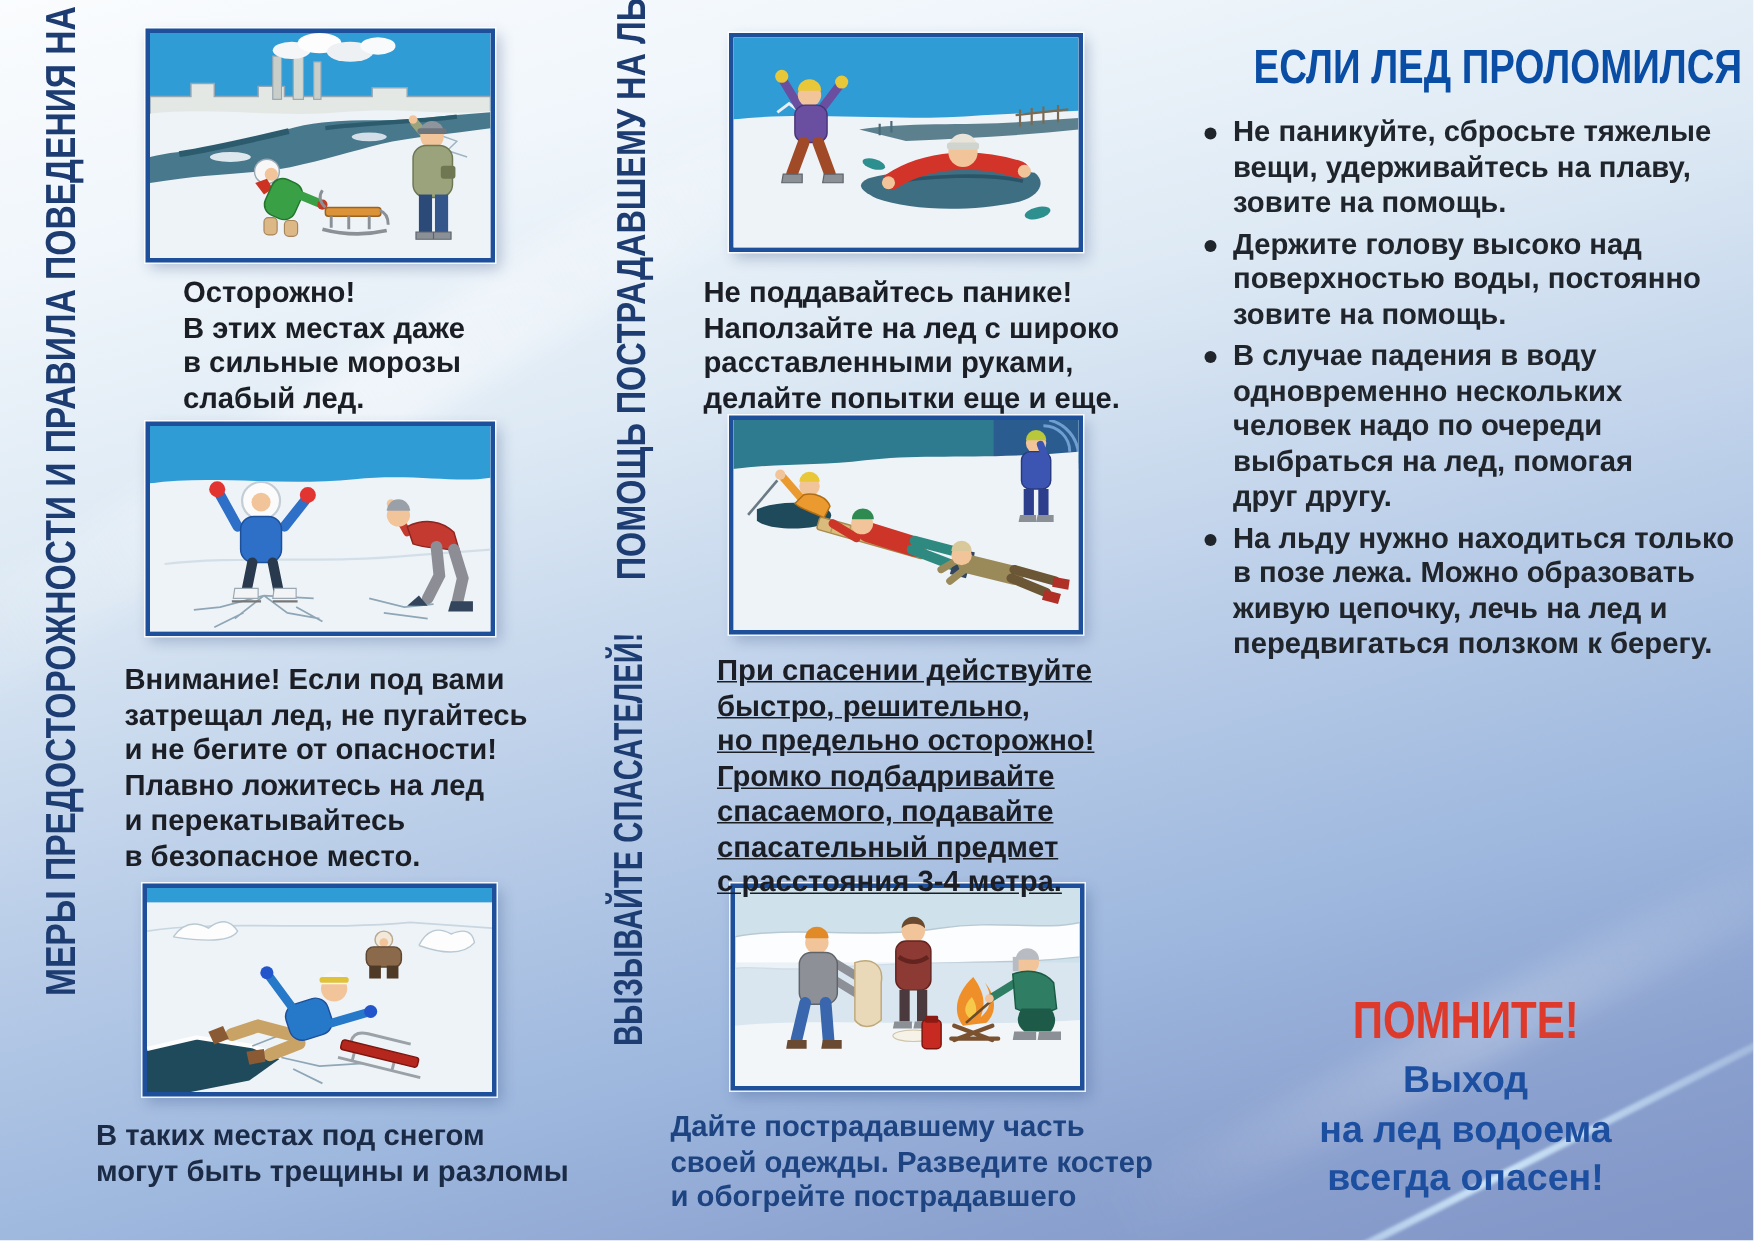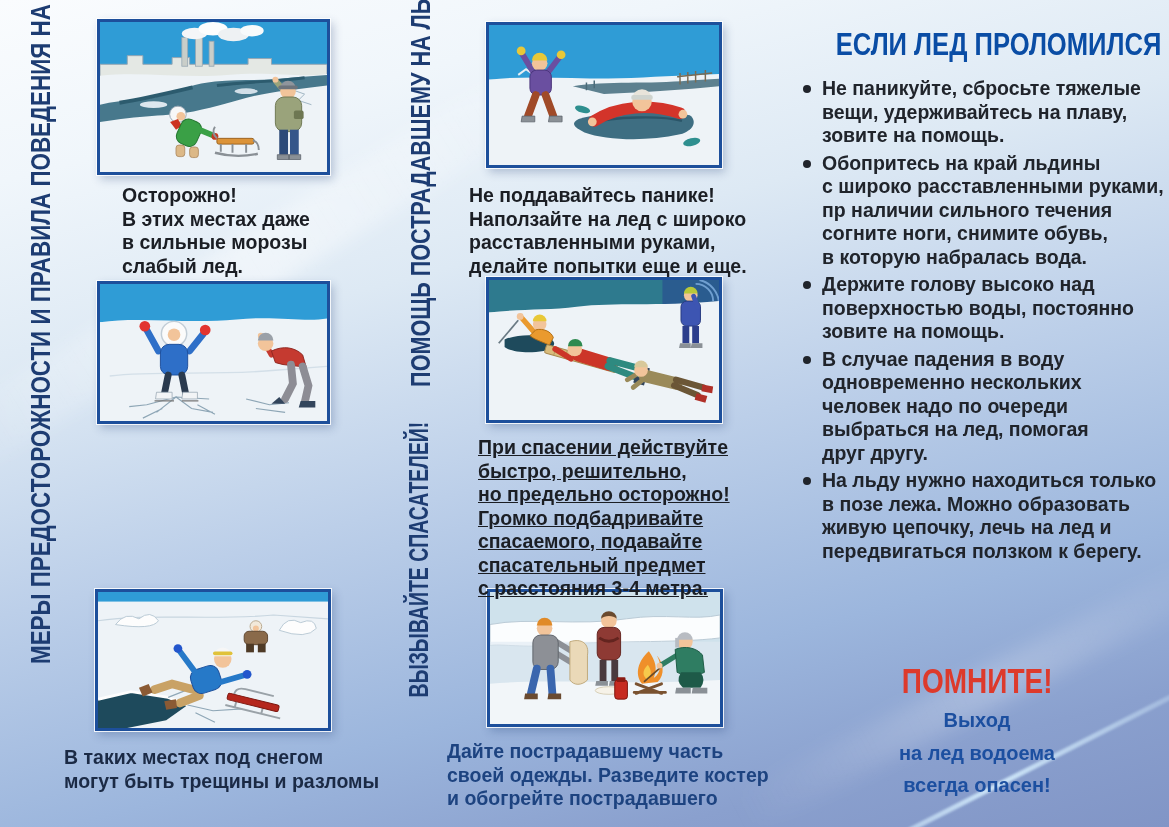--- a/index.html
+++ b/index.html
@@ -47,21 +47,21 @@
     color:#0a4da5;font-size:32px;line-height:36px;font-weight:bold;white-space:nowrap;}
   .rc-title .cond{display:inline-block;transform:scaleX(0.8);transform-origin:center;}
   .bullets{position:absolute;left:803px;top:77px;width:364px;}
   .bullet{display:flex;gap:11px;margin-bottom:4px;}
   .bullet .dot{flex:0 0 auto;width:8px;height:8px;border-radius:50%;background:#20242b;margin-top:8px;}
   .bullet .txt{font-weight:bold;font-size:19.5px;line-height:23.5px;color:#20242b;white-space:pre-line;}
   .reminder-title{position:absolute;left:795px;top:662px;width:364px;text-align:center;
     color:#dd3a2c;font-size:35px;line-height:38px;font-weight:bold;white-space:nowrap;}
   .reminder-title .cond{display:inline-block;transform:scaleX(0.8);transform-origin:center;}
   .reminder-text{position:absolute;left:795px;top:704px;width:364px;text-align:center;
-    color:#1c4fa0;font-size:20px;line-height:32.5px;font-weight:bold;white-space:pre-line;}
+    color:#1c4fa0;font-size:25px;line-height:32.5px;font-weight:bold;white-space:pre-line;}
 </style>
 </head>
 <body>
 
 <div class="poster">
   <div class="streak streak-1"></div>
   <div class="streak streak-3"></div>
   <div class="streak streak-2"></div>
 
   <div class="vertical-title vt-left">
@@ -333,20 +333,26 @@
         <rect x="128" y="92" width="13" height="20" rx="3" fill="#c62a20" stroke="#7c150d" stroke-width="1"></rect>
         <rect x="130" y="89" width="9" height="5" rx="1" fill="#8a1a12"></rect>
       </g>
     </svg>
   </div>
 
   <div class="caption cap1">Осторожно!
 В этих местах даже
 в сильные морозы
 слабый лед.</div>
+  <div class="caption cap2">Внимание! Если под вами
+затрещал лед, не пугайтесь
+и не бегите от опасности!
+Плавно ложитесь на лед
+и перекатывайтесь
+в безопасное место.</div>
   <div class="caption cap4">Не поддавайтесь панике!
 Наползайте на лед с широко
 расставленными руками,
 делайте попытки еще и еще.</div>
   <div class="caption caption--navy-dark cap3">В таких местах под снегом
 могут быть трещины и разломы</div>
   <div class="caption cap5">При спасении действуйте
 быстро, решительно,
 но предельно осторожно!
 Громко подбадривайте
@@ -360,28 +366,20 @@
   <div class="rc-title">
     <span class="cond">ЕСЛИ ЛЕД ПРОЛОМИЛСЯ</span>
   </div>
 
   <div class="bullets">
     <div class="bullet">
       <span class="dot"></span>
       <span class="txt">Не паникуйте, сбросьте тяжелые
 вещи, удерживайтесь на плаву,
 зовите на помощь.</span>
-    </div>
-    <div class="bullet">
-      <span class="dot"></span>
-      <span class="txt">Обопритесь на край льдины
-с широко расставленными руками,
-пр наличии сильного течения
-согните ноги, снимите обувь,
-в которую набралась вода.</span>
     </div>
     <div class="bullet">
       <span class="dot"></span>
       <span class="txt">Держите голову высоко над
 поверхностью воды, постоянно
 зовите на помощь.</span>
     </div>
     <div class="bullet">
       <span class="dot"></span>
       <span class="txt">В случае падения в воду

